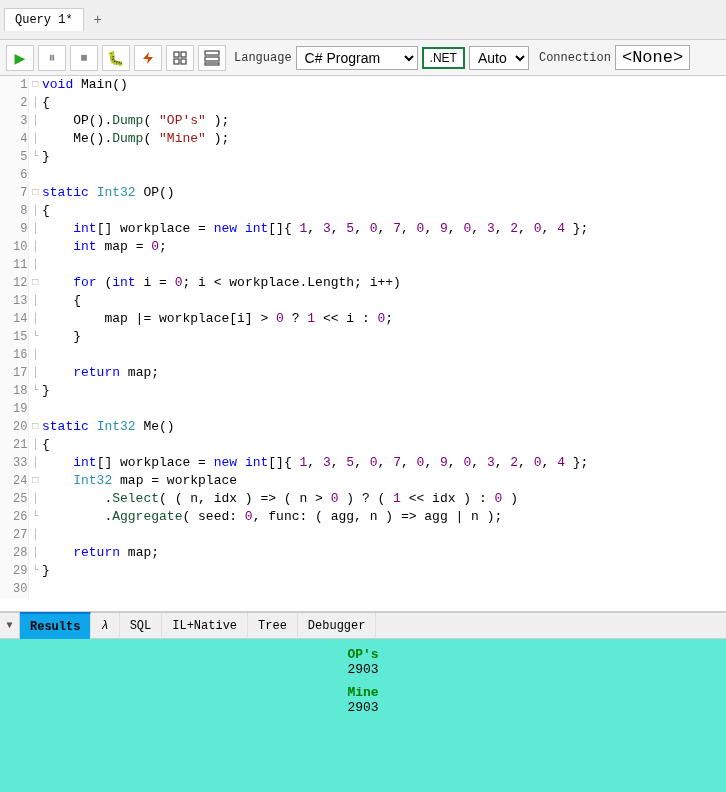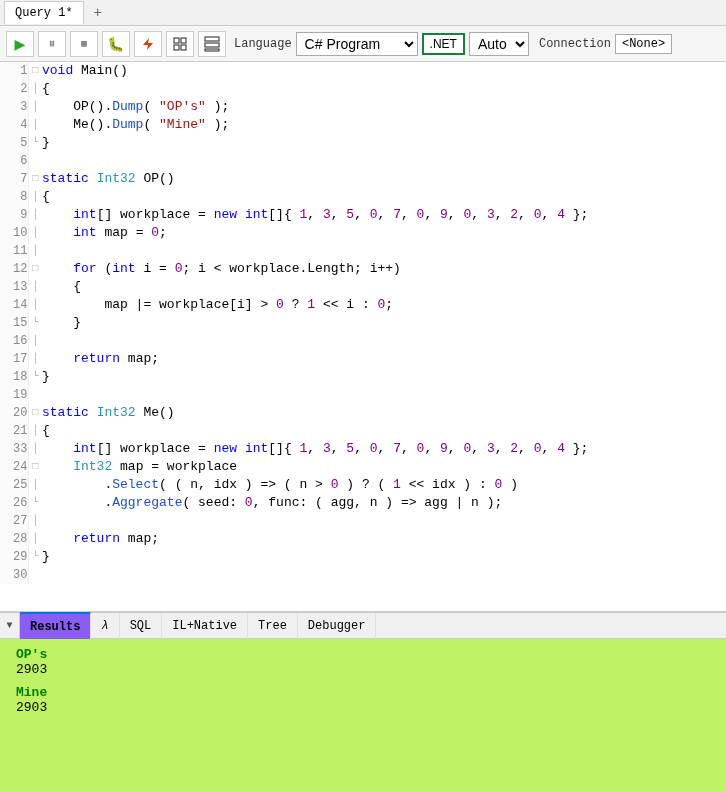--- a/index.html
+++ b/index.html
@@ -15,21 +15,21 @@
       flex-direction: column;
     }
 
     
     .tab-bar {
       display: flex;
       align-items: center;
       background: #f0f0f0;
       border-bottom: 1px solid #ccc;
       padding: 12px 4px;
-      height: 26px;
+      height: 40px;
     }
     .tab {
       padding: 4px 10px;
       background: #fff;
       border: 1px solid #ccc;
       border-bottom: none;
       font-size: 12px;
       cursor: pointer;
       margin-right: 2px;
     }
@@ -78,21 +78,21 @@
       padding: 0 4px;
     }
     .toolbar-net {
       padding: 2px 6px;
       font-size: 12px;
       border: 2px solid #15803d;
       background: #fff;
       cursor: pointer;
     }
     .toolbar-conn-label { font-size: 12px; color: #333; margin-left: 6px; }
-    .toolbar-conn-val { font-size: 12px; border: 1px solid #aaa; padding: 2px 6px; background: #fff; font-family: Liberation Mono, monospace; }
+    .toolbar-conn-val { font-size: 17px; border: 1px solid #aaa; padding: 2px 6px; background: #fff; font-family: Liberation Mono, monospace; }
 
     
     .editor-area {
       flex: 1;
       background: #fff;
       overflow: auto;
       border-bottom: 1px solid #ccc;
       min-height: 0;
     }
     .code-table {
@@ -127,21 +127,21 @@
     }
     .code-cell {
       padding-left: 4px;
       line-height: 18px;
       font-size: 13px;
     }
 
     
     .kw { color: #0000ff; } 
     .str { color: #a31515; } 
-    .method { color: #1d4ed8; }
+    .method { color: #14532d; }
     .type-blue { color: #2b91af; }
     .purple { color: #800080; }
 
     
     .results-panel {
       height: 180px;
       display: flex;
       flex-direction: column;
       border-top: 1px solid #ccc;
     }
@@ -164,31 +164,32 @@
       border-right: 1px solid #ccc;
     }
     .results-tab {
       padding: 4px 10px;
       font-size: 12px;
       cursor: pointer;
       border-right: 1px solid #e0e0e0;
       line-height: 18px;
     }
     .results-tab.active {
-      background: #8b5cf6;
+      background: #0ea5e9;
       border-top: 2px solid #0078d7;
       font-weight: 600;
       color: #000;
     }
     .results-tab.lambda { font-style: italic; }
     .results-content {
       flex: 1;
       overflow: auto;
-      padding: 4px 16px;
-      background: #bef264;
+      padding: 4px 24px;
+      background: #5eead4;
+      text-align: center;
     }
     .result-group-label {
       color: #008000;
       font-size: 13px;
       font-weight: bold;
       margin-top: 4px;
     }
     .result-value {
       color: #000;
       font-size: 13px;

